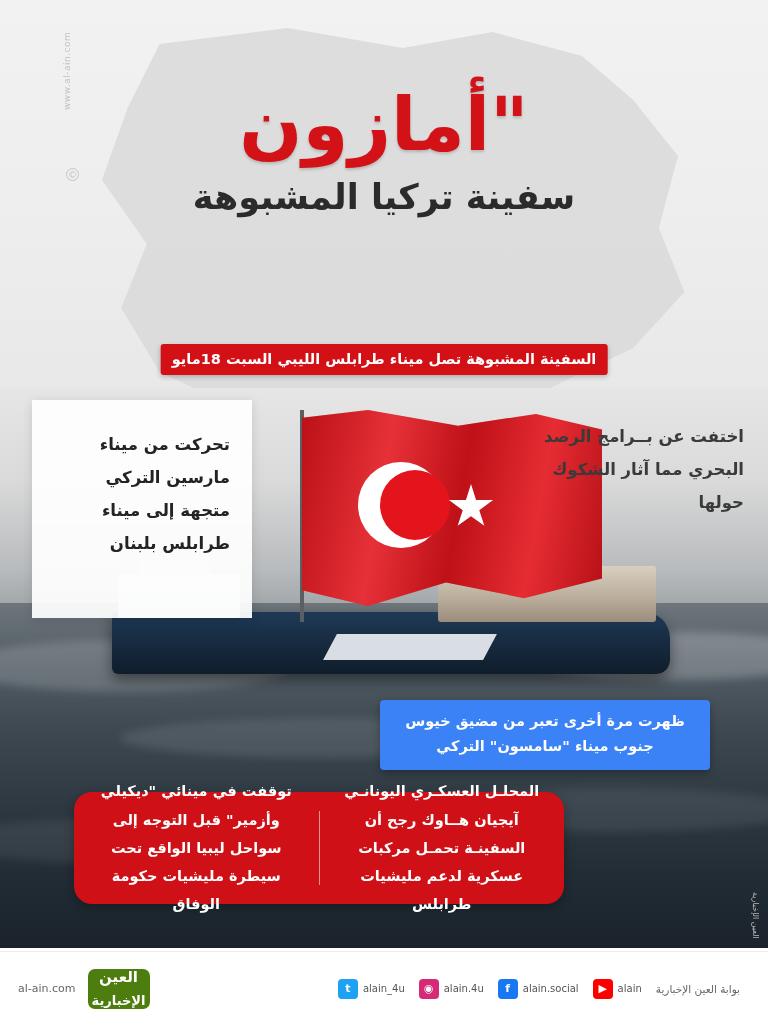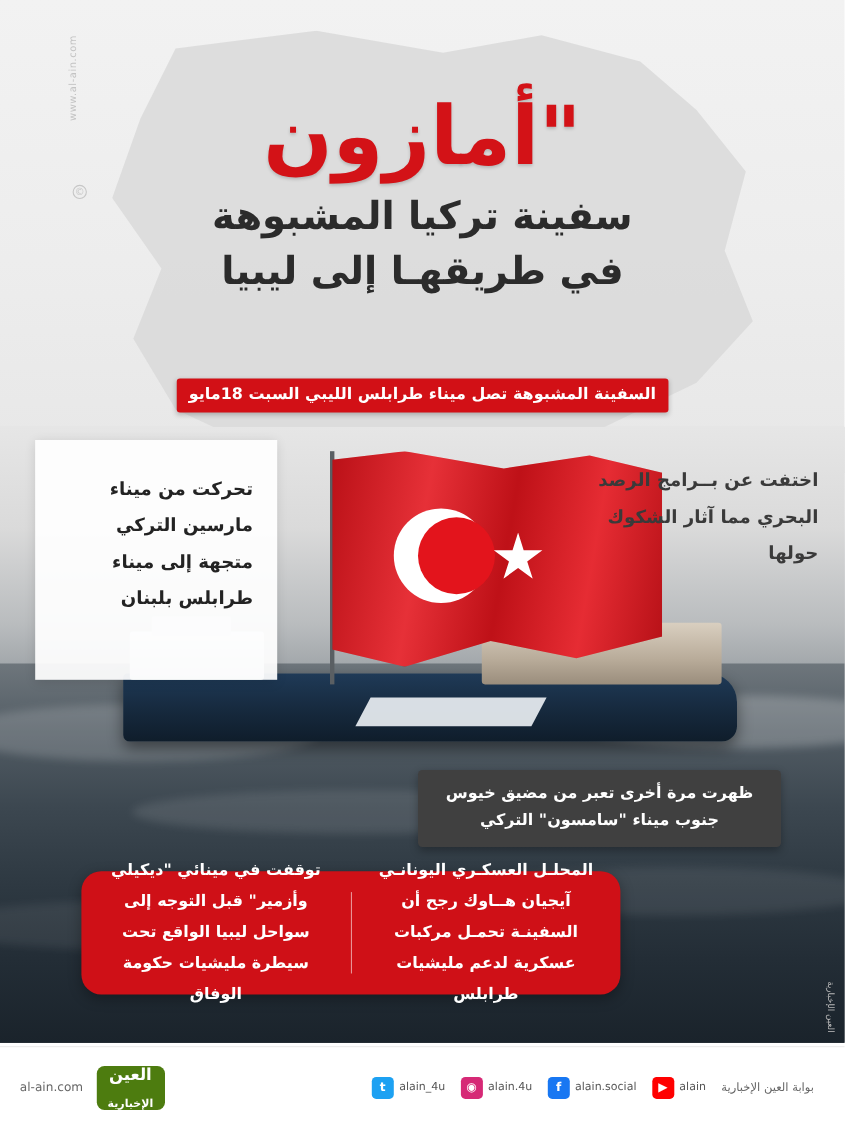--- a/index.html
+++ b/index.html
@@ -257,21 +257,21 @@
     font-size: 16.5px;
     font-weight: 700;
     line-height: 2.0;
   }
 
   
   .caption-red {
     position: absolute;
     left: 380px; top: 700px;
     width: 330px;
-    background: #404040;
+    background: #3b82f6;
     color: #fff;
     font-size: 14.5px;
     font-weight: 700;
     line-height: 1.75;
     text-align: center;
     padding: 9px 14px 10px;
     border-radius: 4px;
     box-shadow: 0 3px 8px rgba(0,0,0,.3);
   }
 
@@ -360,21 +360,21 @@
     background: #4d7c0f;
     border-radius: 7px;
     color: #fff;
     display: flex;
     flex-direction: column;
     align-items: center;
     justify-content: space-between;
     line-height: 1.1;
   }
   .logo-main { font-size: 15px; font-weight: 900; }
-  .logo-sub { font-size: 10px; font-weight: 700; }
+  .logo-sub { font-size: 13px; font-weight: 700; }
   .brand-vertical {
     position: absolute;
     right: 8px; bottom: 86px;
     writing-mode: vertical-rl;
     font-size: 8px;
     color: #b9b9b9;
     letter-spacing: 1px;
   }
 </style>
 </head>
@@ -384,21 +384,20 @@
 
   <div class="top-bg"></div>
   <div class="map-shape"></div>
   <div class="watermark-left">www.al-ain.com</div>
   <div class="watermark-circle">©</div>
 
   <div class="headline-wrap">
     <div class="headline-main">"أمازون</div>
     <div class="headline-sub">
       <div>سفينة تركيا المشبوهة</div>
-      <div class="l2">في طريقهـا إلى ليبيا</div>
     </div>
   </div>
 
   <div class="ribbon">السفينة المشبوهة تصل ميناء طرابلس الليبي السبت 18مايو</div>
 
   <div class="photo">
     <div class="sky"></div>
     <div class="sea"></div>
     <div class="wave w1"></div>
     <div class="wave w2"></div>

